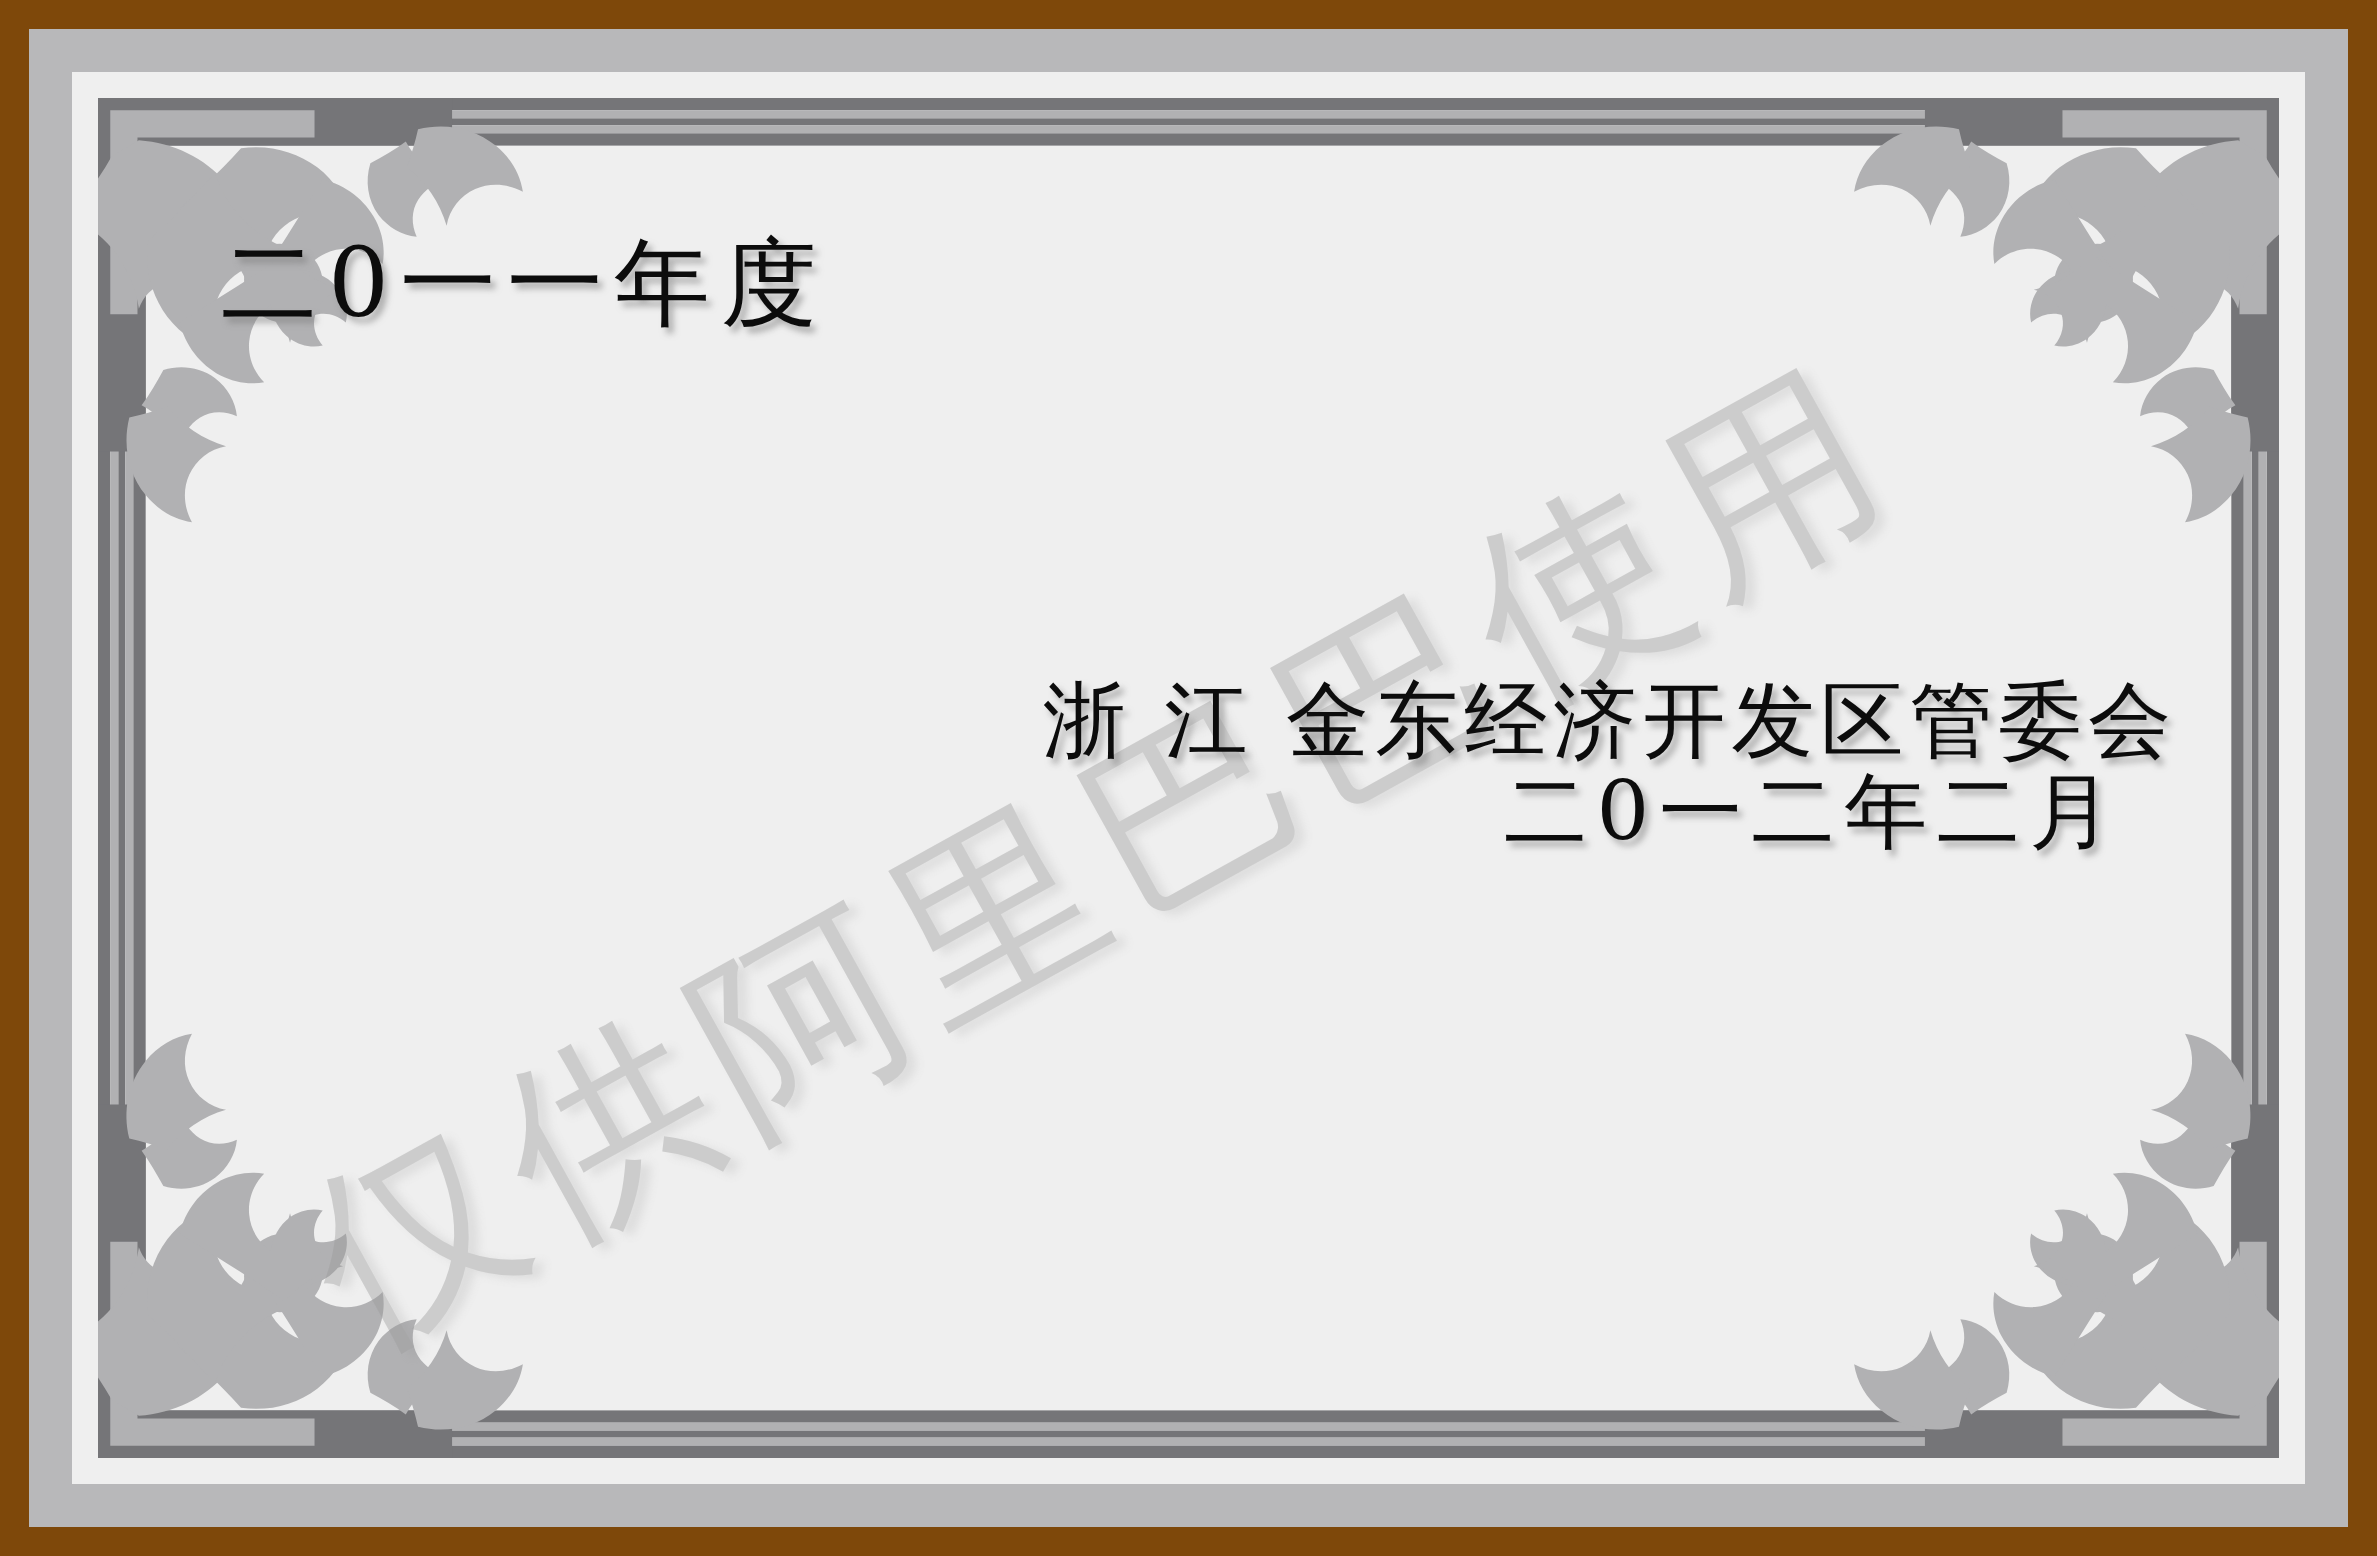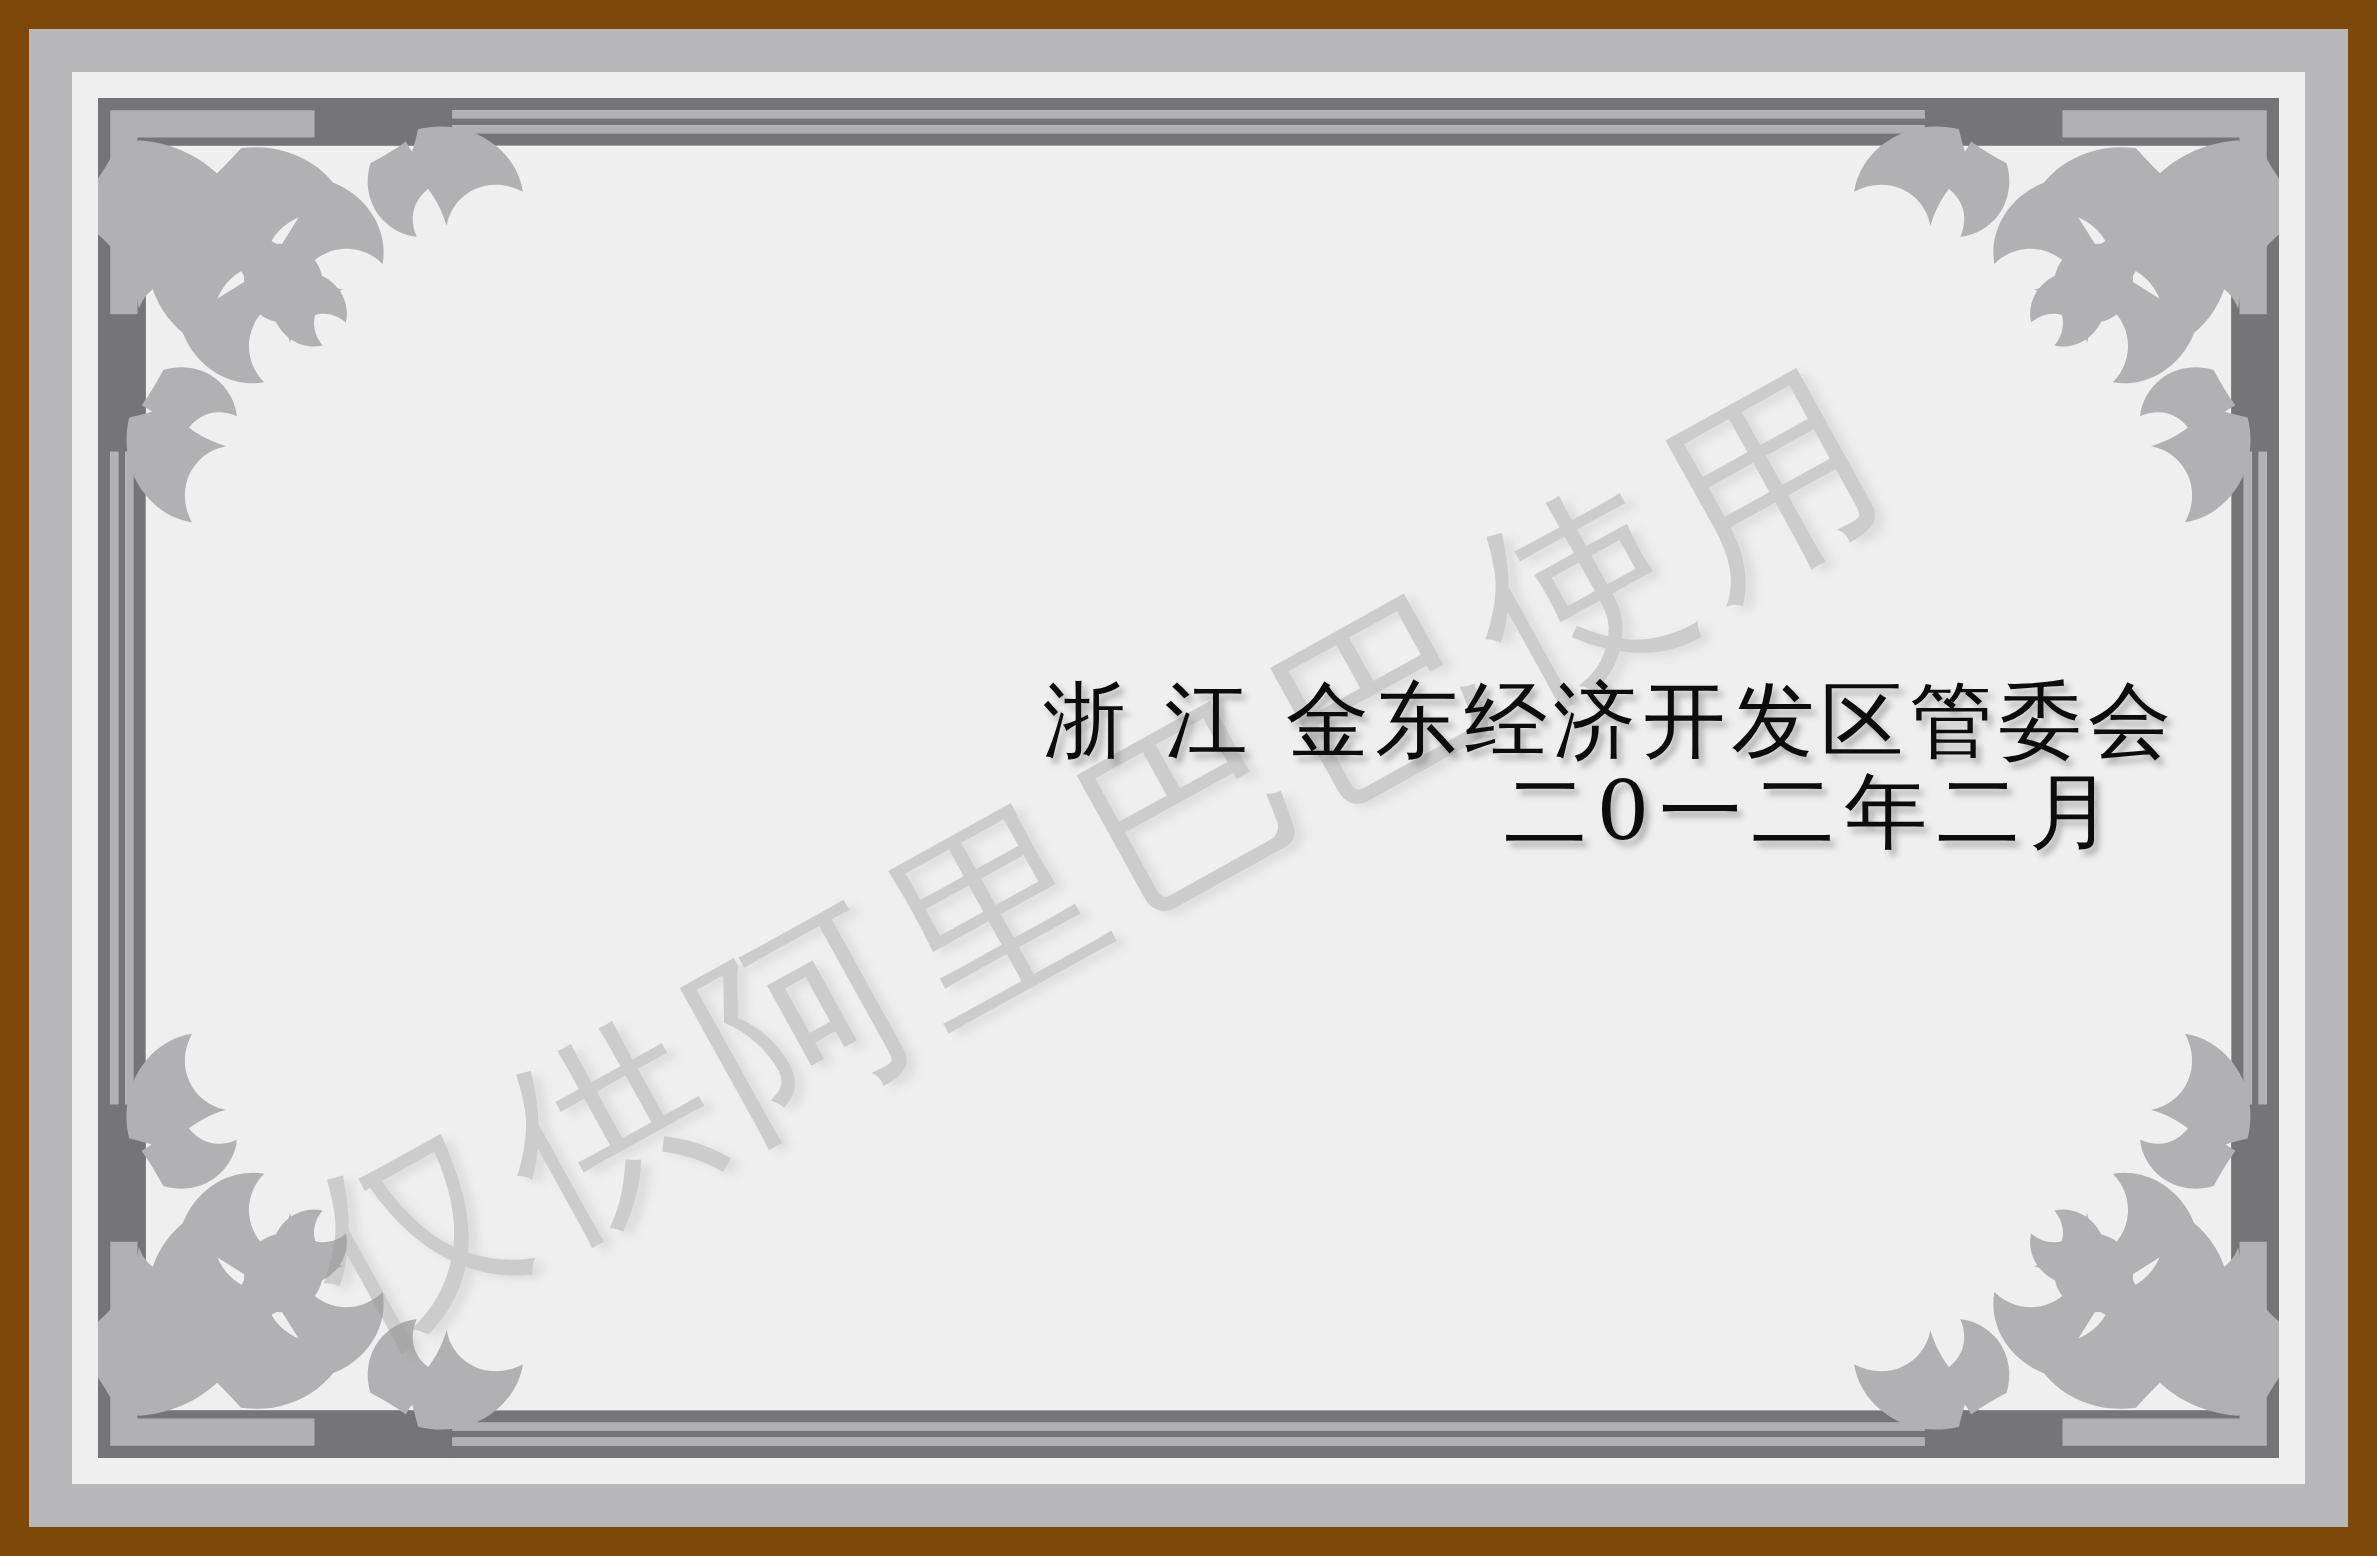--- a/index.html
+++ b/index.html
@@ -192,20 +192,21 @@
           </g>
         </svg>
 
         <div class="field">
 
           <div class="watermark">
             <span class="watermark-text">仅供阿里巴巴使用</span>
           </div>
 
           <div class="content">
+            <div class="line-year">二0一一年度</div>
 
 
             <div class="line-issuer">浙 江 金东经济开发区管委会</div>
 
             <div class="line-date">二0一二年二月</div>
           </div>
 
         </div>
       </div>
 

